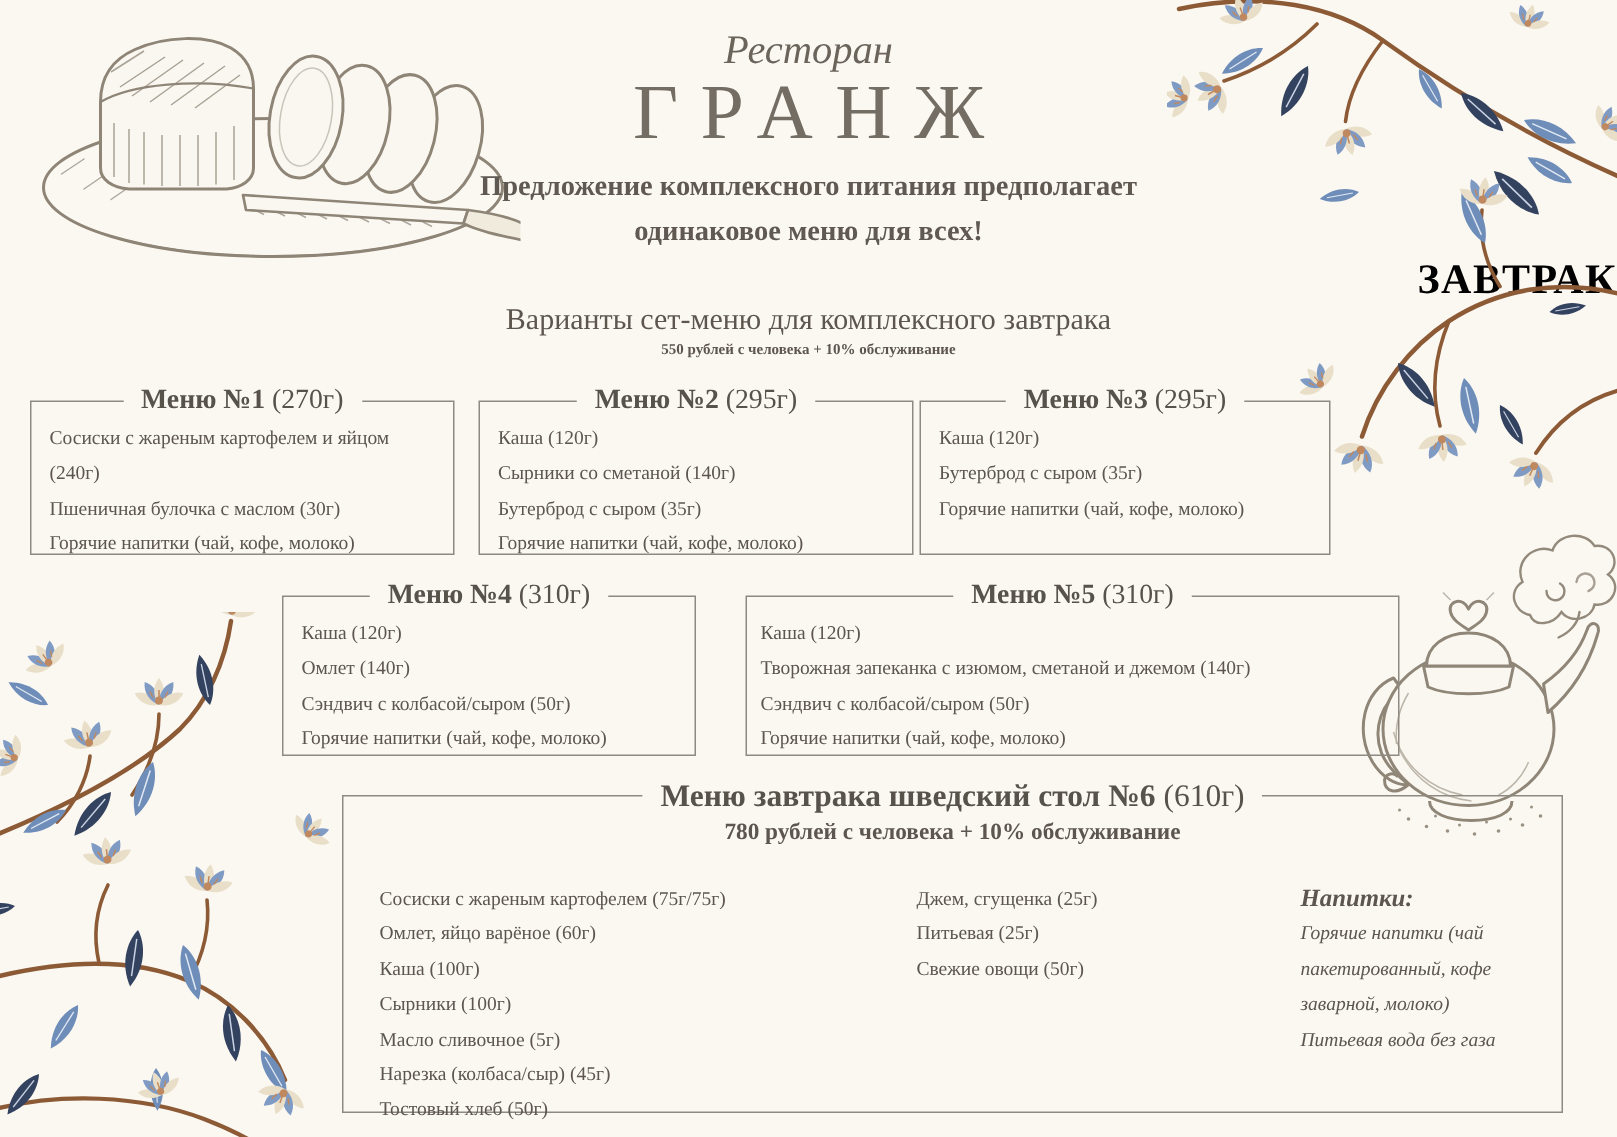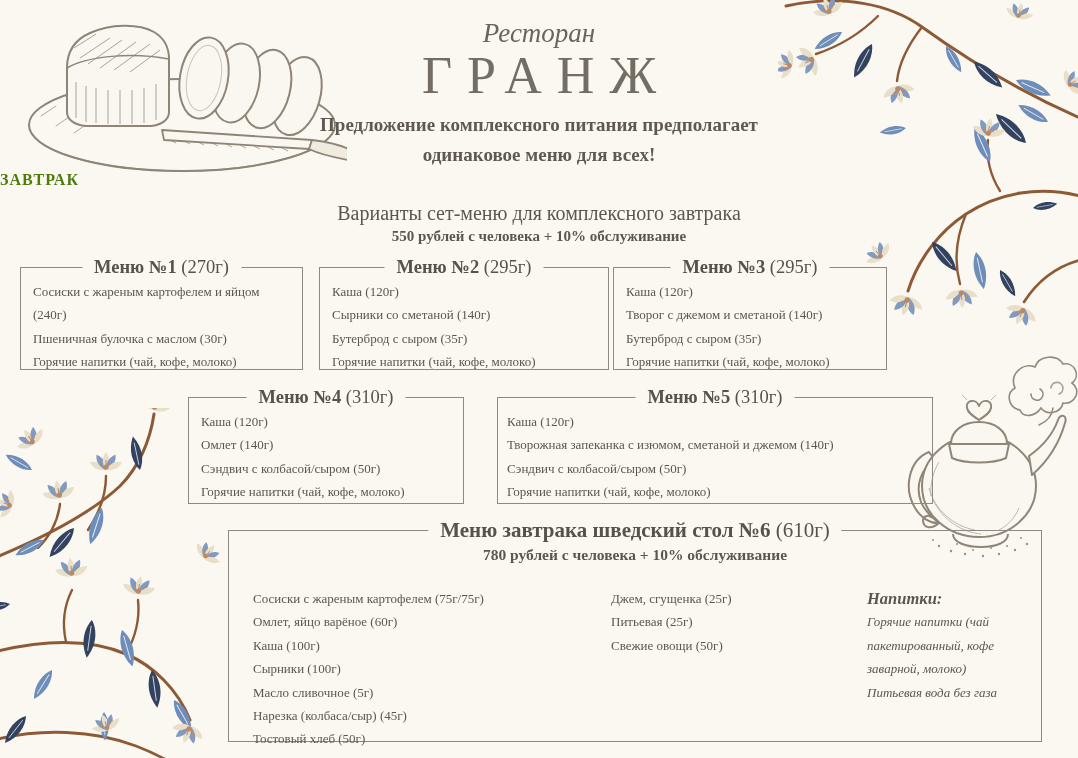--- a/index.html
+++ b/index.html
@@ -17,25 +17,25 @@
   }
   
   .h-restaurant{position:absolute;top:18px;left:0;width:100%;text-align:center;
     font-style:italic;font-size:27px;color:var(--ink-soft);}
   .h-name{position:absolute;top:46px;left:0;width:100%;text-align:center;
     font-size:52px;letter-spacing:15px;text-indent:15px;color:#746d63;font-weight:400;}
   .h-note{position:absolute;left:0;width:100%;text-align:center;
     font-weight:bold;font-size:19px;color:#5f5951;white-space:nowrap;}
   .n1{top:114px;}
   .n2{top:144px;}
-  .h-breakfast{position:absolute;top:171px;left:0;width:100%;text-align:left;
-    font-weight:bold;font-size:16px;letter-spacing:1px;color:#4d7c0f;}
+  .h-breakfast{position:absolute;top:171px;left:0;width:100%;text-align:right;
+    font-weight:bold;font-size:28px;letter-spacing:1px;color:#000000;}
   .h-sub{position:absolute;top:202px;left:0;width:100%;text-align:center;font-size:20px;}
   .h-price{position:absolute;top:228px;left:0;width:100%;text-align:center;
-    font-weight:bold;font-size:15px;}
+    font-weight:bold;font-size:10px;}
   
   .menu-box{position:absolute;border:1px solid var(--line);}
   .b1{left:20px;top:267px;width:281px;height:101px;}
   .b2{left:319px;top:267px;width:288px;height:101px;}
   .b3{left:613px;top:267px;width:272px;height:101px;}
   .b4{left:188px;top:397px;width:274px;height:105px;}
   .b5{left:497px;top:397px;width:434px;height:105px;}
   .b6{left:228px;top:530px;width:812px;height:210px;}
   .box-title{position:absolute;top:-13px;left:50%;transform:translateX(-50%);
     background:var(--bg);padding:0 12px;margin:0;font-size:18.5px;font-weight:bold;
@@ -235,21 +235,20 @@
     </ul>
   </section>
 
   <section class="menu-box b3">
     <h3 class="box-title">
       <span class="t">Меню №3</span>
       <span class="w">(295г)</span>
     </h3>
     <ul class="items">
       <li>Каша (120г)</li>
-      <li>Творог с джемом и сметаной (140г)</li>
       <li>Бутерброд с сыром (35г)</li>
       <li>Горячие напитки (чай, кофе, молоко)</li>
     </ul>
   </section>
 
   <section class="menu-box b4">
     <h3 class="box-title">
       <span class="t">Меню №4</span>
       <span class="w">(310г)</span>
     </h3>

